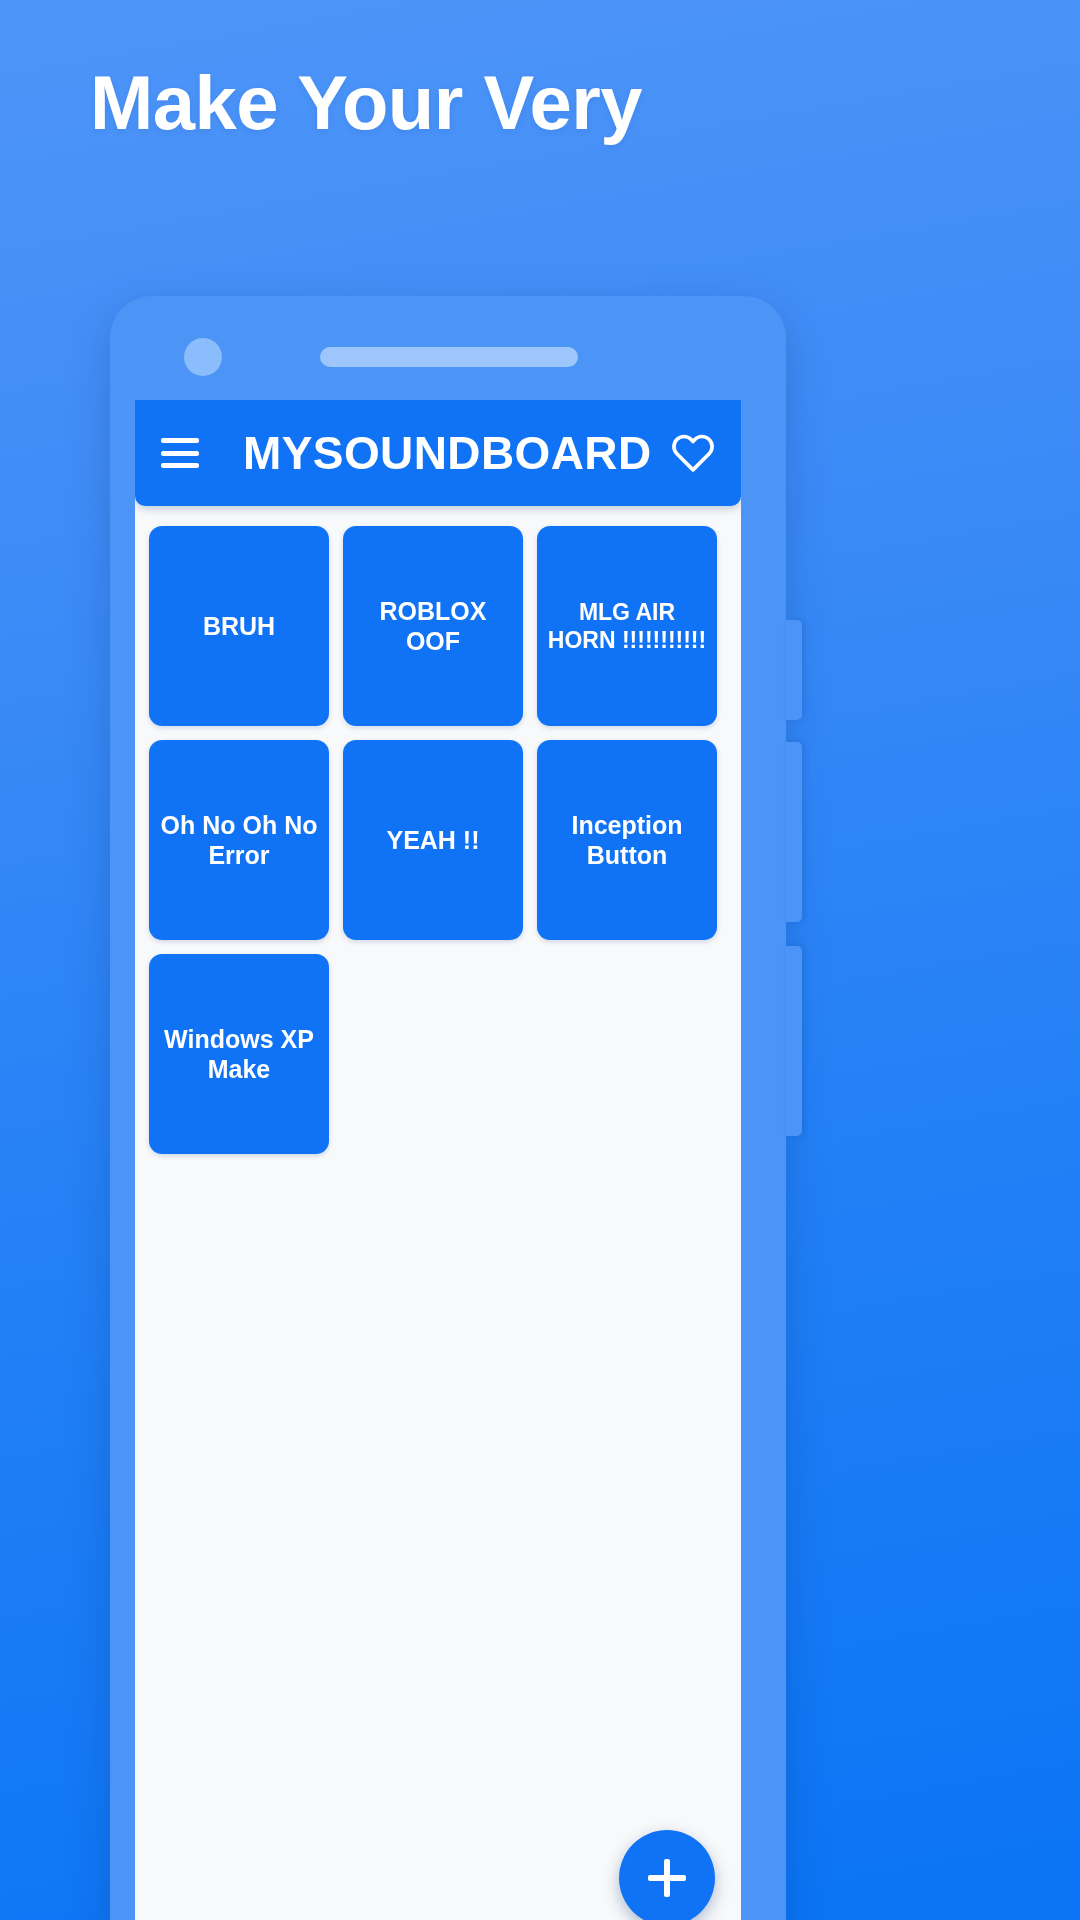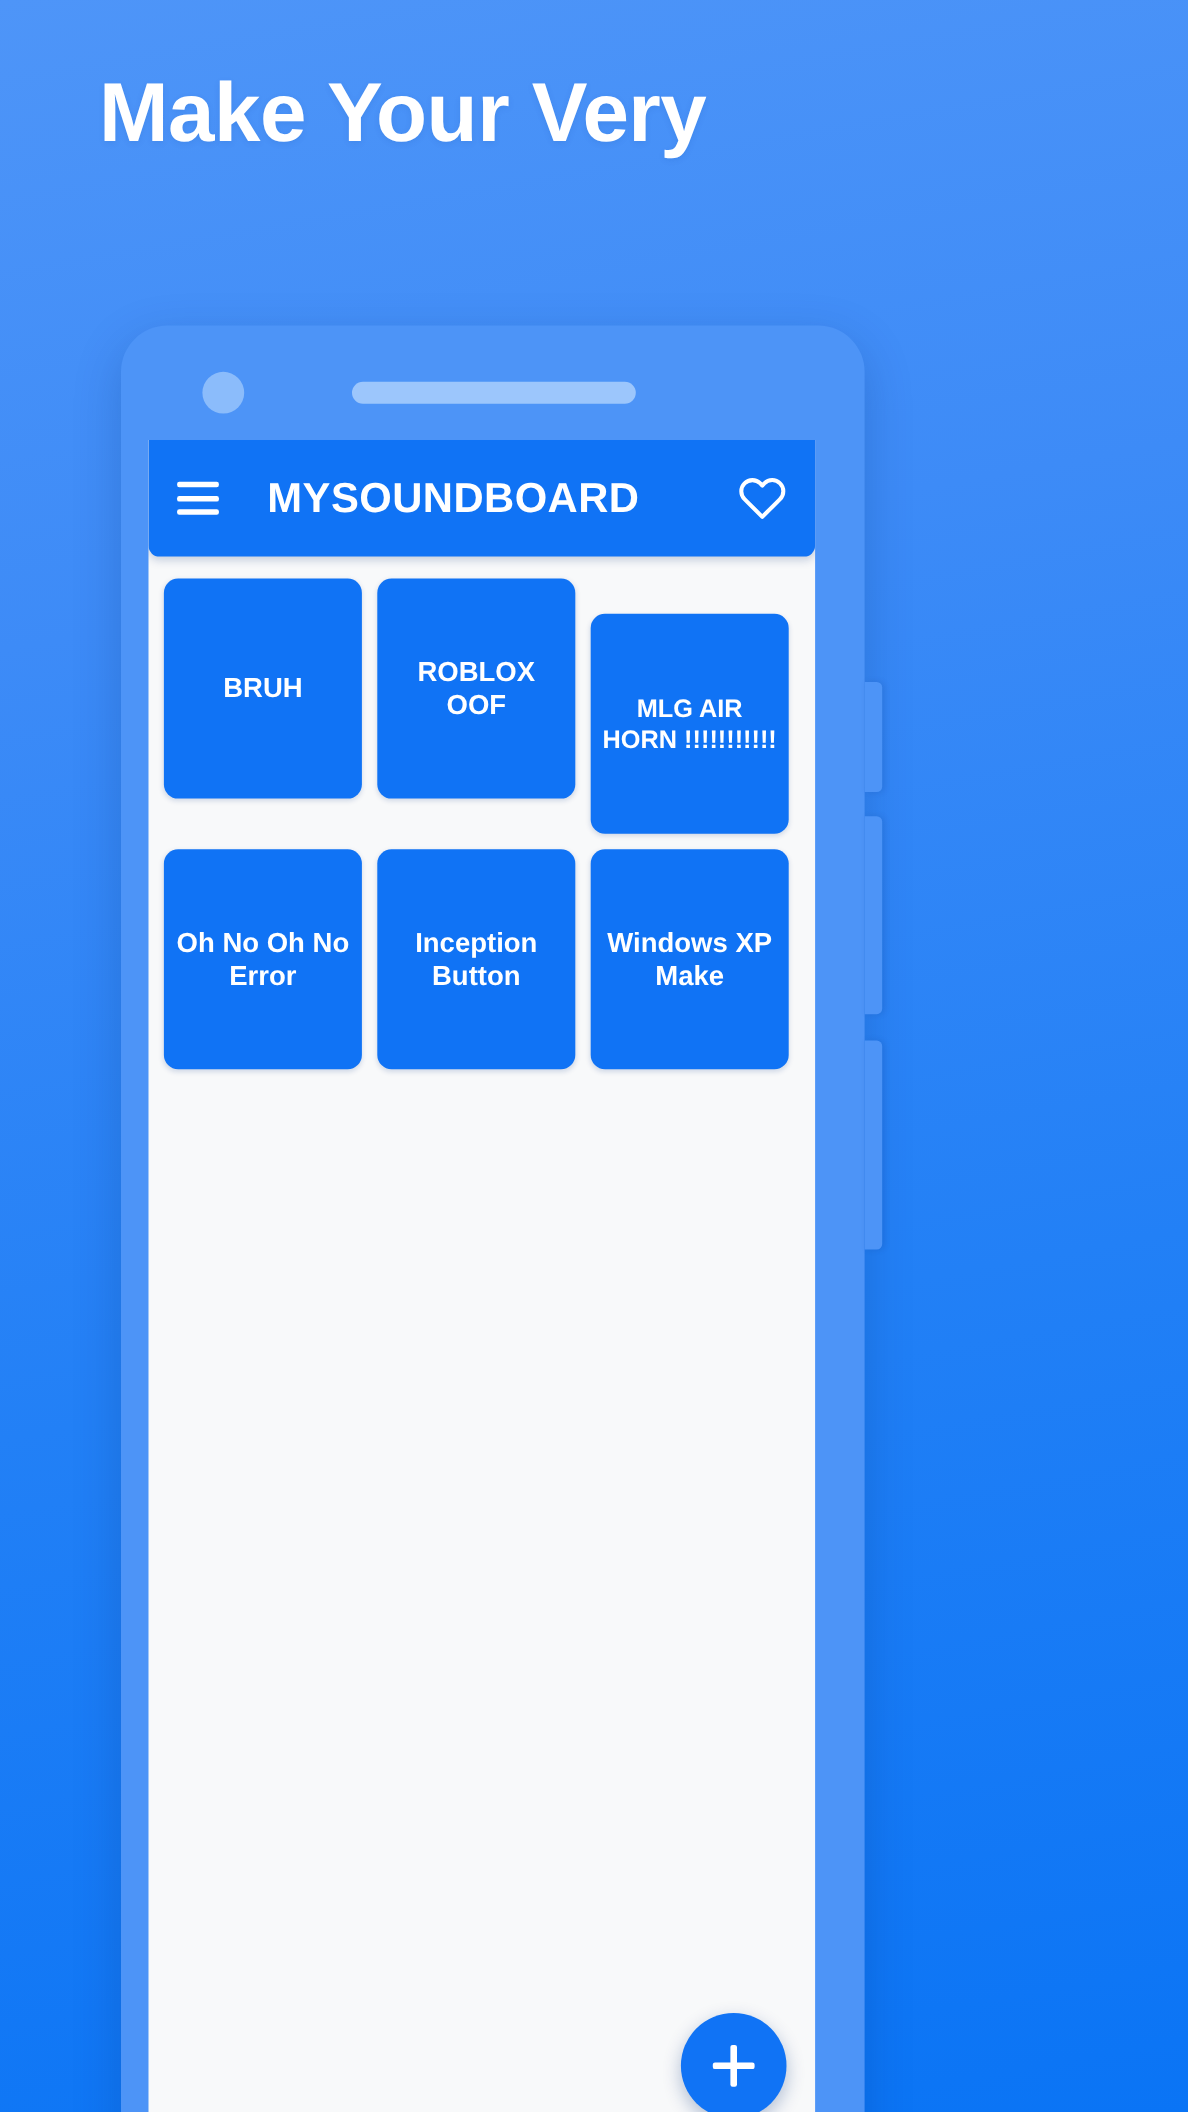--- a/index.html
+++ b/index.html
@@ -104,21 +104,21 @@
     flex:0 0 auto;
     cursor:pointer;
   }
   .menu-icon span {
     display:block; height:5px; width:100%;
     background:#ffffff; border-radius:2px;
   }
   .appbar-title {
     flex:1 1 auto;
     color:#ffffff;
-    font-size:38px;
+    font-size:46px;
     font-weight:bold;
     letter-spacing:0.4px;
     margin-left:44px;
   }
   .heart-icon {
     flex:0 0 auto;
     width:44px; height:44px;
     cursor:pointer;
   }
   .heart-icon svg { display:block; width:44px; height:44px; }
@@ -144,21 +144,21 @@
     line-height:1.22;
     display:flex;
     align-items:center;
     justify-content:center;
     text-align:center;
     padding:6px 7px;
     cursor:pointer;
     box-shadow:0 2px 5px rgba(0,50,130,0.16);
     word-break:break-word;
   }
-  .sound-btn.compact { font-size:23px;margin-top:32px; }
+  .sound-btn.compact { font-size:23px; }
 
   
   .fab {
     position:absolute;
     right:26px;
     bottom:70px;
     width:96px; height:96px;
     border-radius:50%;
     background:#1073f5;
     display:flex; align-items:center; justify-content:center;
@@ -205,20 +205,21 @@
             <path d="M20.8 4.6a5.5 5.5 0 0 0-7.8 0L12 5.7l-1-1.1a5.5 5.5 0 0 0-7.8 7.8l1.1 1.1L12 21.2l7.7-7.7 1.1-1.1a5.5 5.5 0 0 0 0-7.8z"></path>
           </svg>
         </div>
       </div>
 
       <div class="grid">
         <div class="sound-btn">BRUH</div>
         <div class="sound-btn">ROBLOX OOF</div>
         <div class="sound-btn compact">MLG AIR HORN !!!!!!!!!!!</div>
         <div class="sound-btn">Oh No Oh No Error</div>
+        <div class="sound-btn">YEAH !!</div>
         <div class="sound-btn">Inception Button</div>
         <div class="sound-btn">Windows XP Make</div>
       </div>
 
       <div class="fab">
         <span class="plus-h"></span>
         <span class="plus-v"></span>
       </div>
 
     </div>

